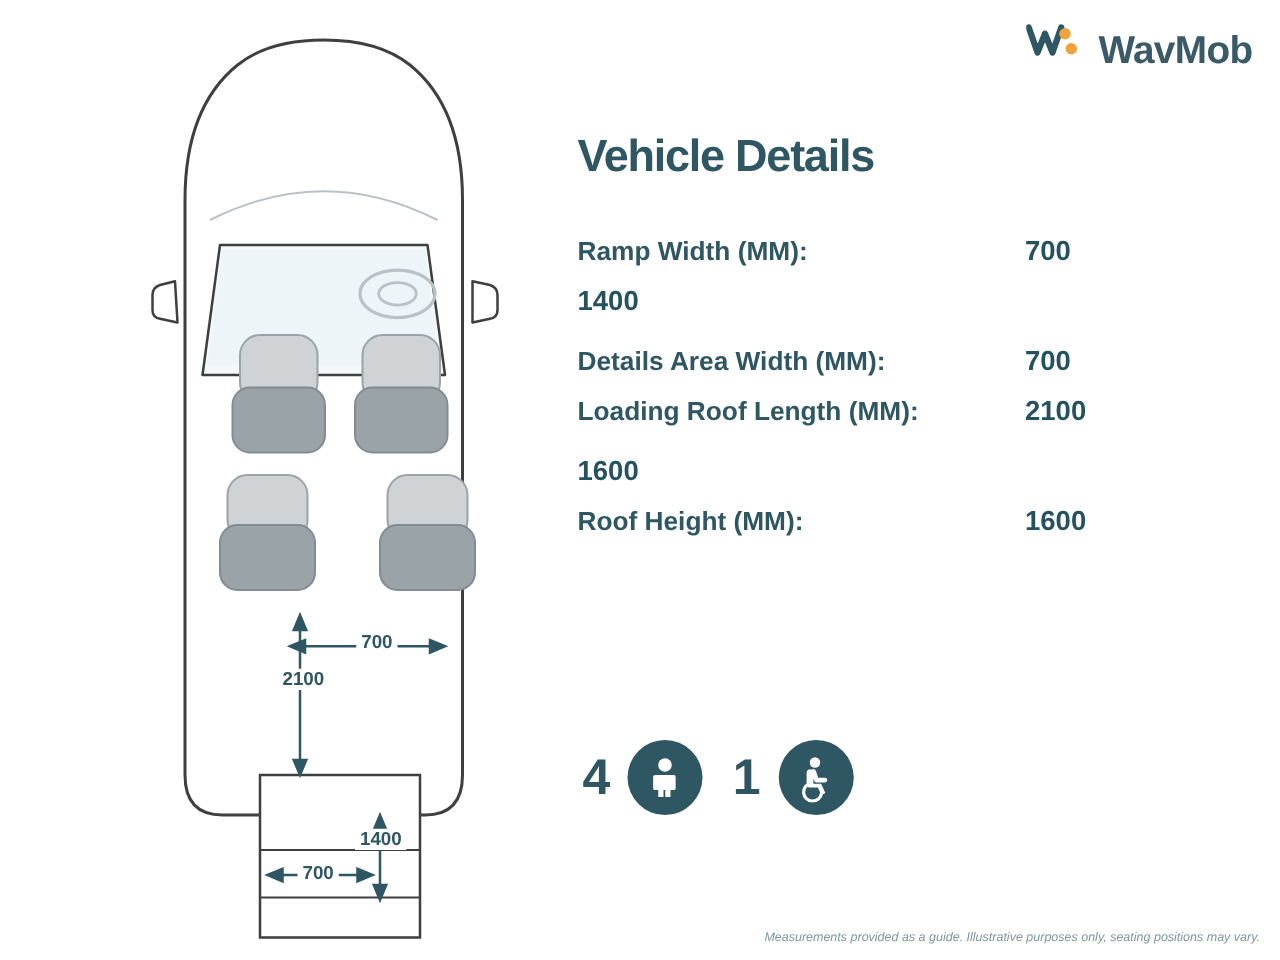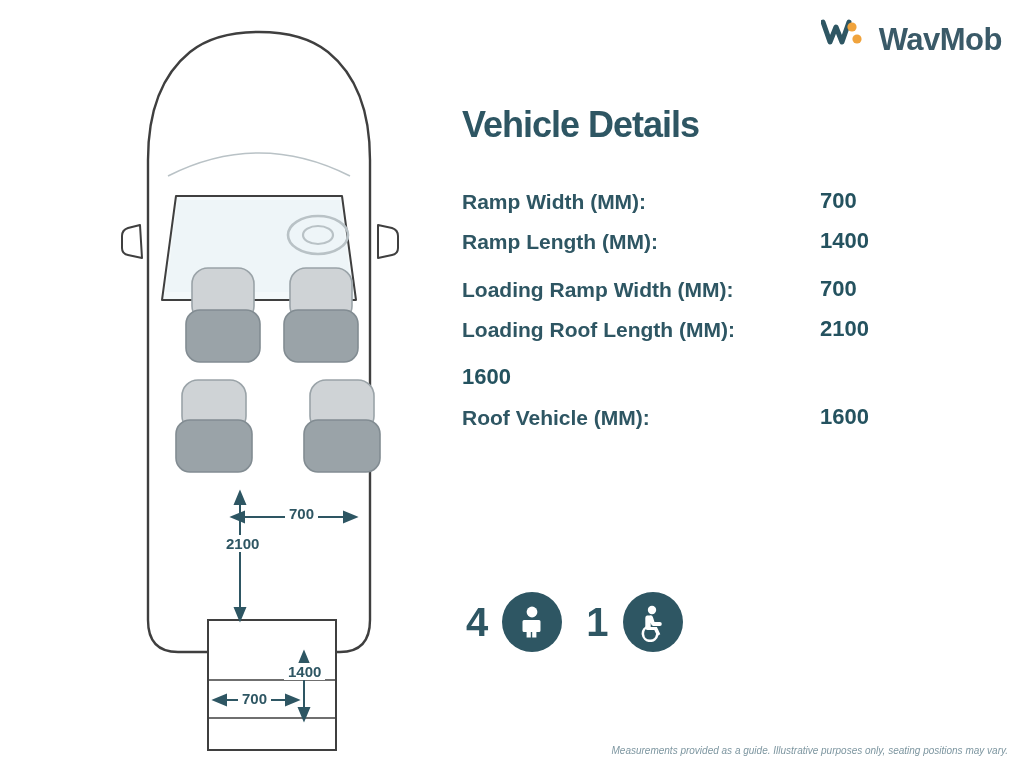--- a/index.html
+++ b/index.html
@@ -210,42 +210,41 @@
 
 <div class="details">
   <h1 class="details-title">Vehicle Details</h1>
 
   <div class="spec-group">
     <div class="spec-row">
       <div class="spec-label">Ramp Width (MM):</div>
       <div class="spec-value">700</div>
     </div>
     <div class="spec-row">
-      <div class="spec-label">Ramp Length (MM):</div>
       <div class="spec-value">1400</div>
     </div>
   </div>
 
   <div class="spec-group">
     <div class="spec-row">
-      <div class="spec-label">Loading Ramp Width (MM):</div>
+      <div class="spec-label">Details Area Width (MM):</div>
       <div class="spec-value">700</div>
     </div>
     <div class="spec-row">
       <div class="spec-label">Loading Roof Length (MM):</div>
       <div class="spec-value">2100</div>
     </div>
   </div>
 
   <div class="spec-group">
     <div class="spec-row">
       <div class="spec-value">1600</div>
     </div>
     <div class="spec-row">
-      <div class="spec-label">Roof Vehicle (MM):</div>
+      <div class="spec-label">Roof Height (MM):</div>
       <div class="spec-value">1600</div>
     </div>
   </div>
 </div>
 
 <div class="occupancy">
   <div class="occ-count">4</div>
   <div class="occ-badge">
     <svg viewBox="0 0 40 40" width="40" height="40" aria-hidden="true">
       <circle cx="20" cy="10" r="5.4" fill="#ffffff"></circle>

